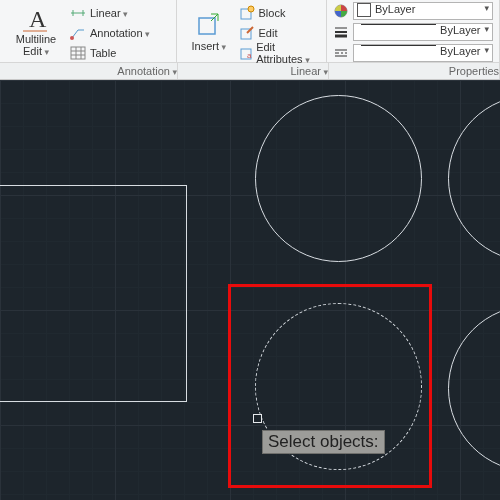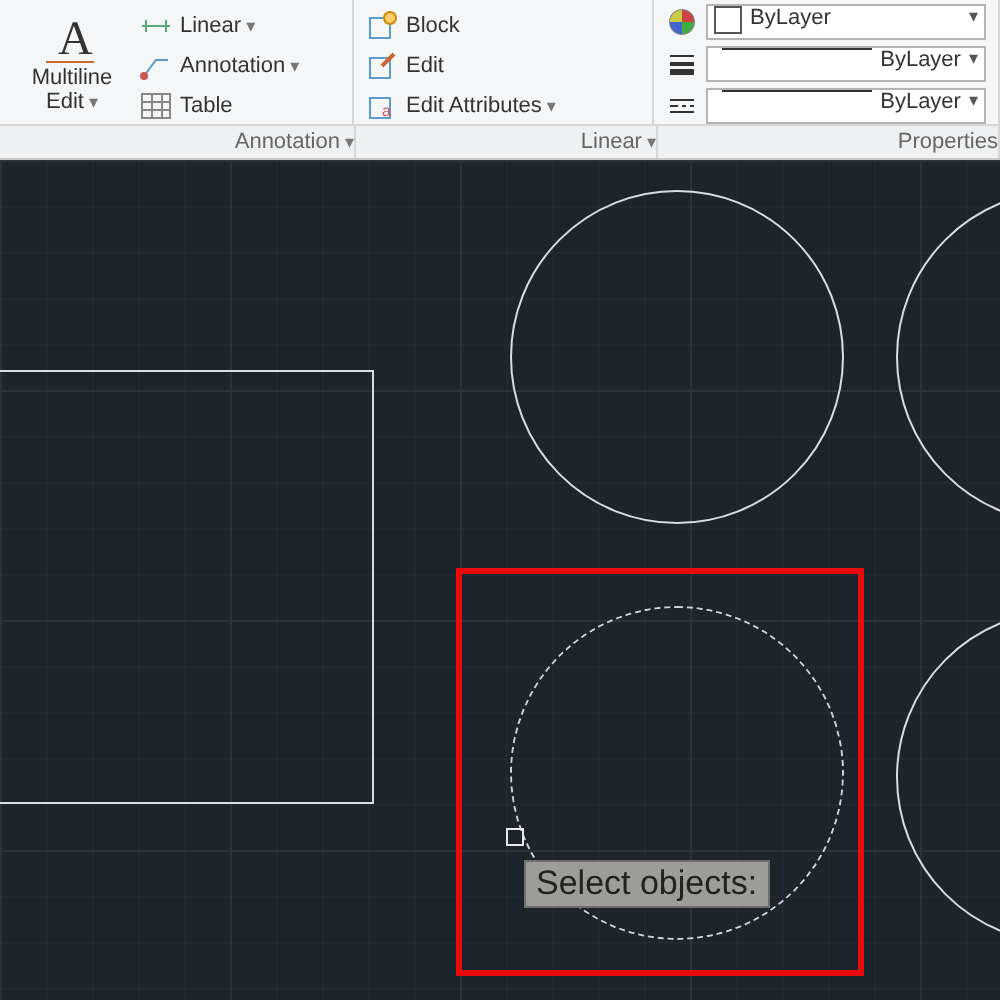--- a/index.html
+++ b/index.html
@@ -72,20 +72,28 @@
                 <path d="M1 6H15M1 10H15M6 2V14M11 2V14" stroke="#888"></path>
               </svg>
             <span class="lbl">Table</span>
           </div>
         </div>
       </div>
     </div>
 
     <div class="panel panel-blk">
       <div class="ann-body">
+        <div class="big-btn">
+          <svg width="30" height="30">
+            <rect x="5" y="8" width="16" height="16" fill="none" stroke="#5a9bd4" stroke-width="1.5"></rect>
+            <path d="M17 4 L24 4 L24 11" fill="none" stroke="#3a3"></path>
+            <path d="M24 4 L17 11" stroke="#3a3"></path>
+          </svg>
+          <span class="lbl dd">Insert</span>
+        </div>
         <div class="ann-col">
           <div class="row">
             <svg width="16" height="16">
                 <rect x="2" y="4" width="10" height="10" fill="none" stroke="#5a9bd4"></rect>
                 <circle cx="12" cy="4" r="3" fill="#fc6" stroke="#c80"></circle>
               </svg>
             <span class="lbl">Block</span>
           </div>
           <div class="row">
             <svg width="16" height="16">

